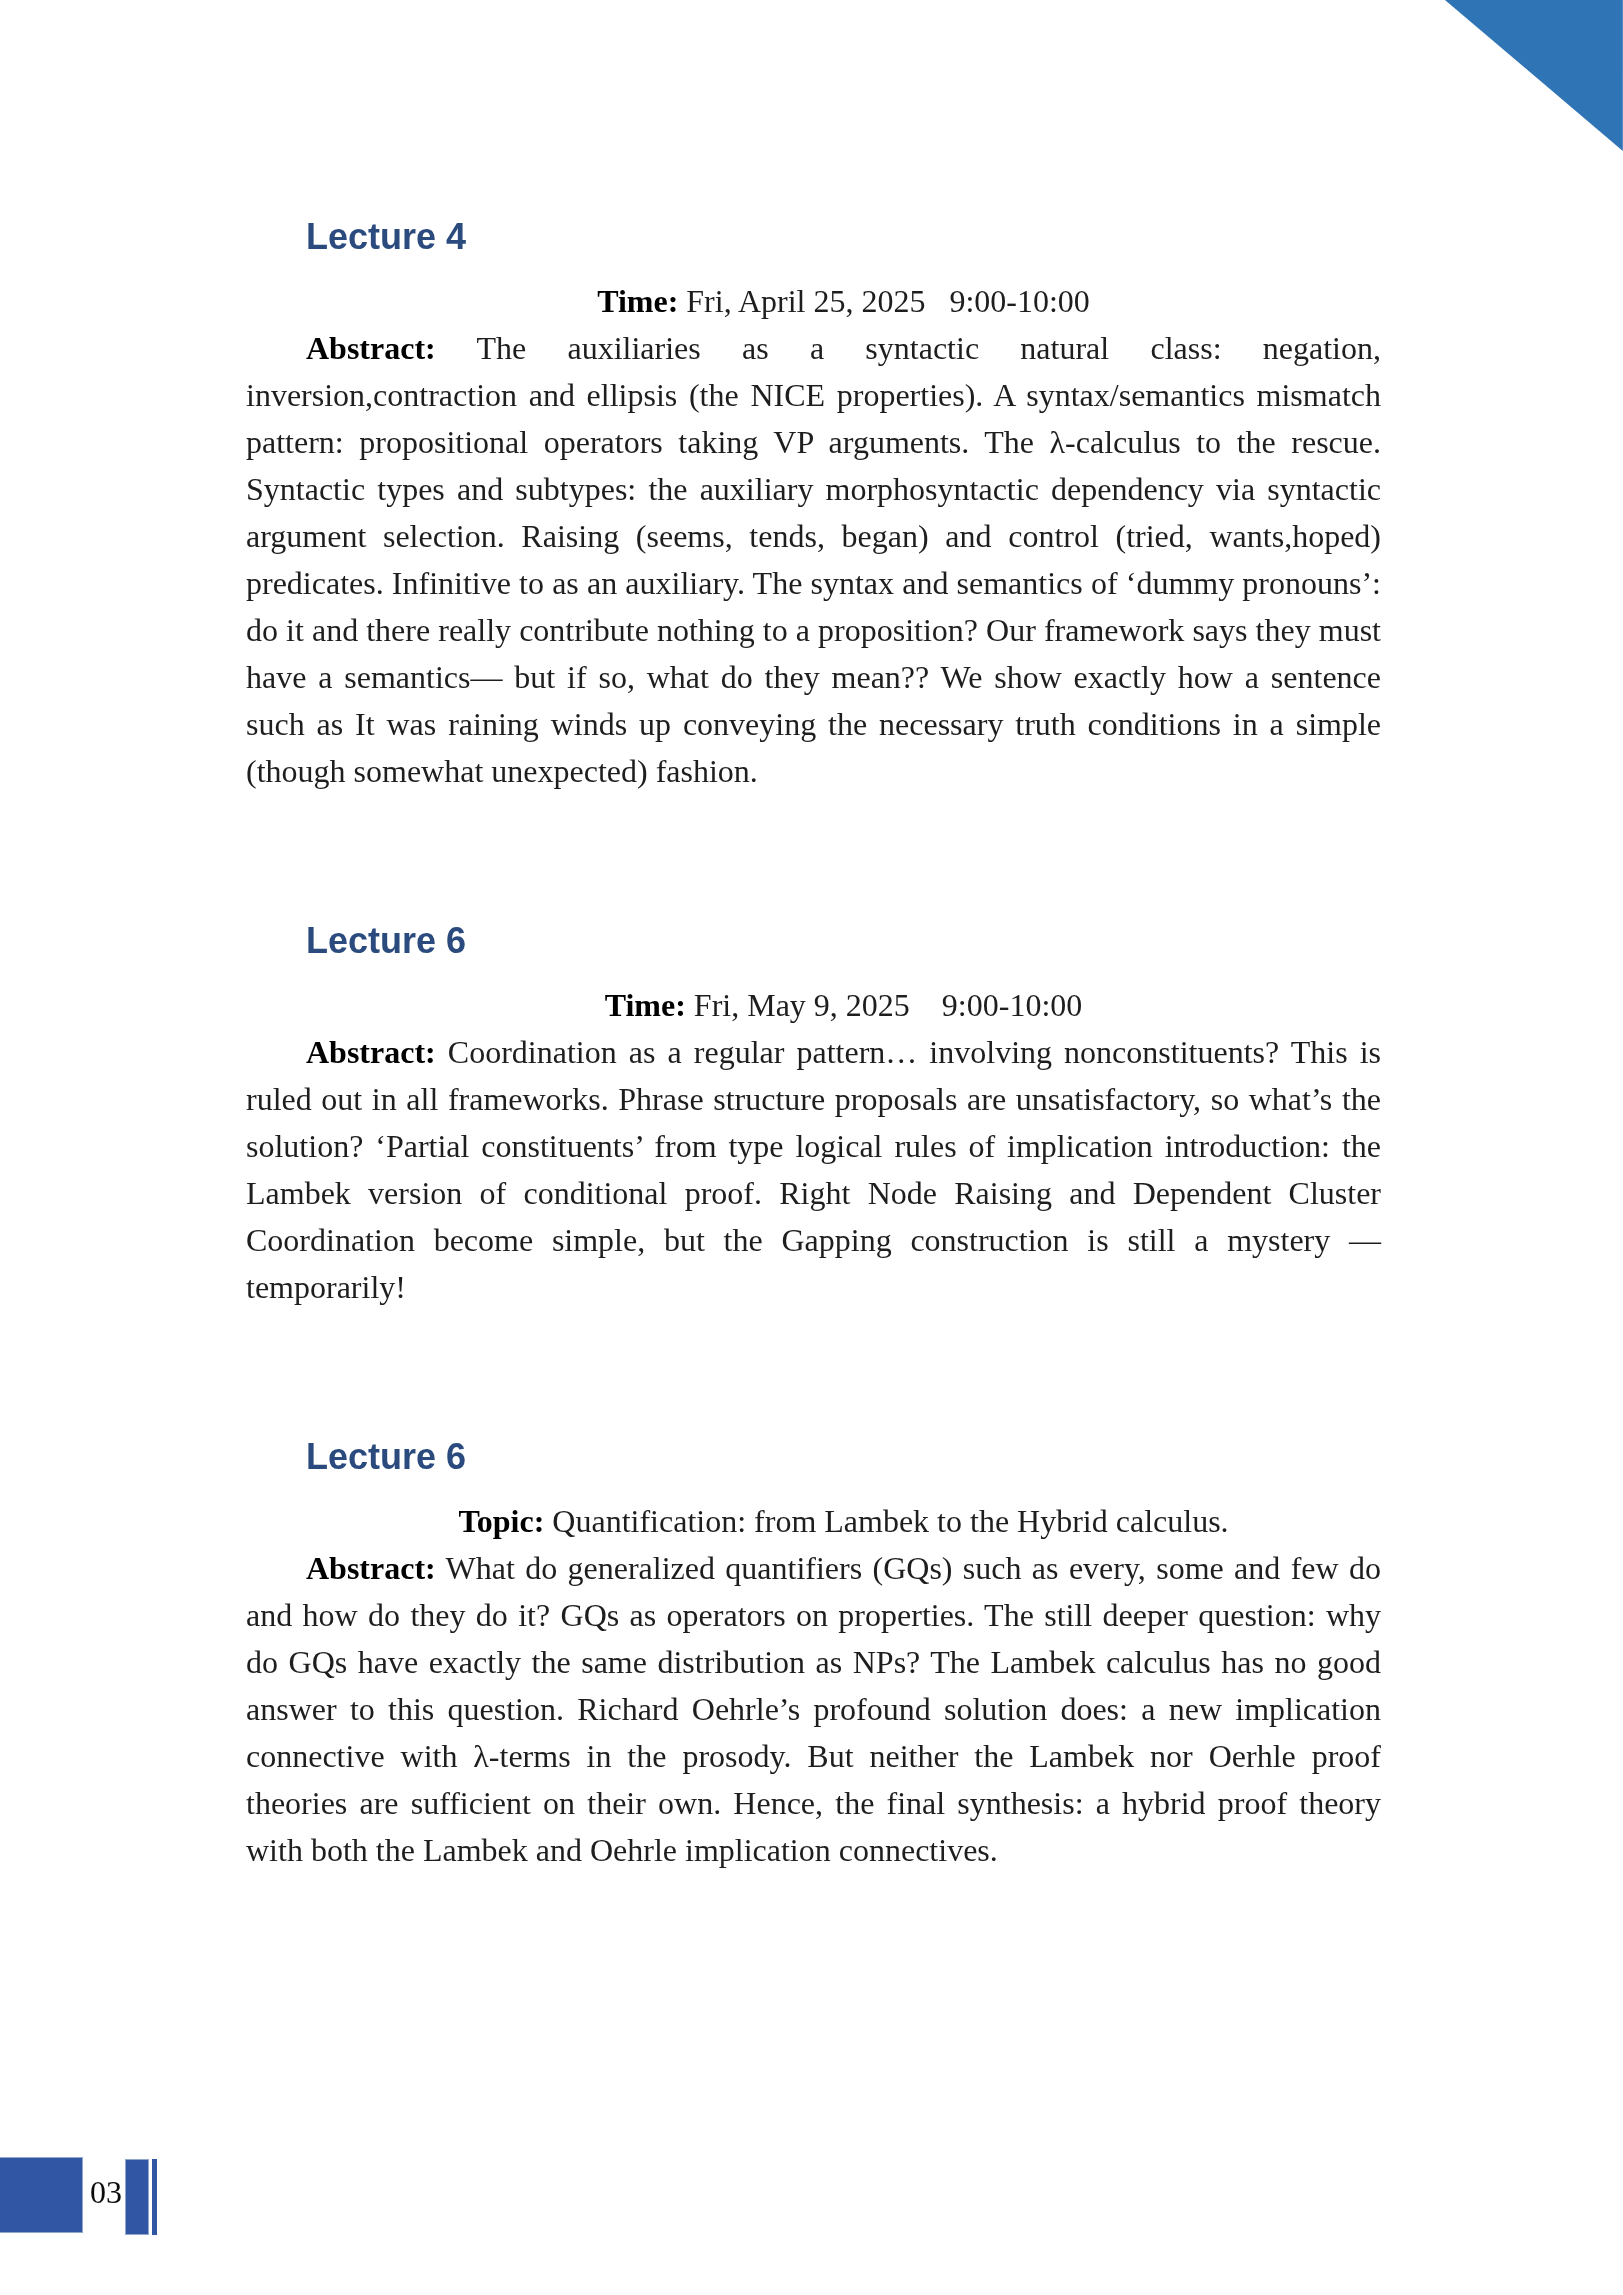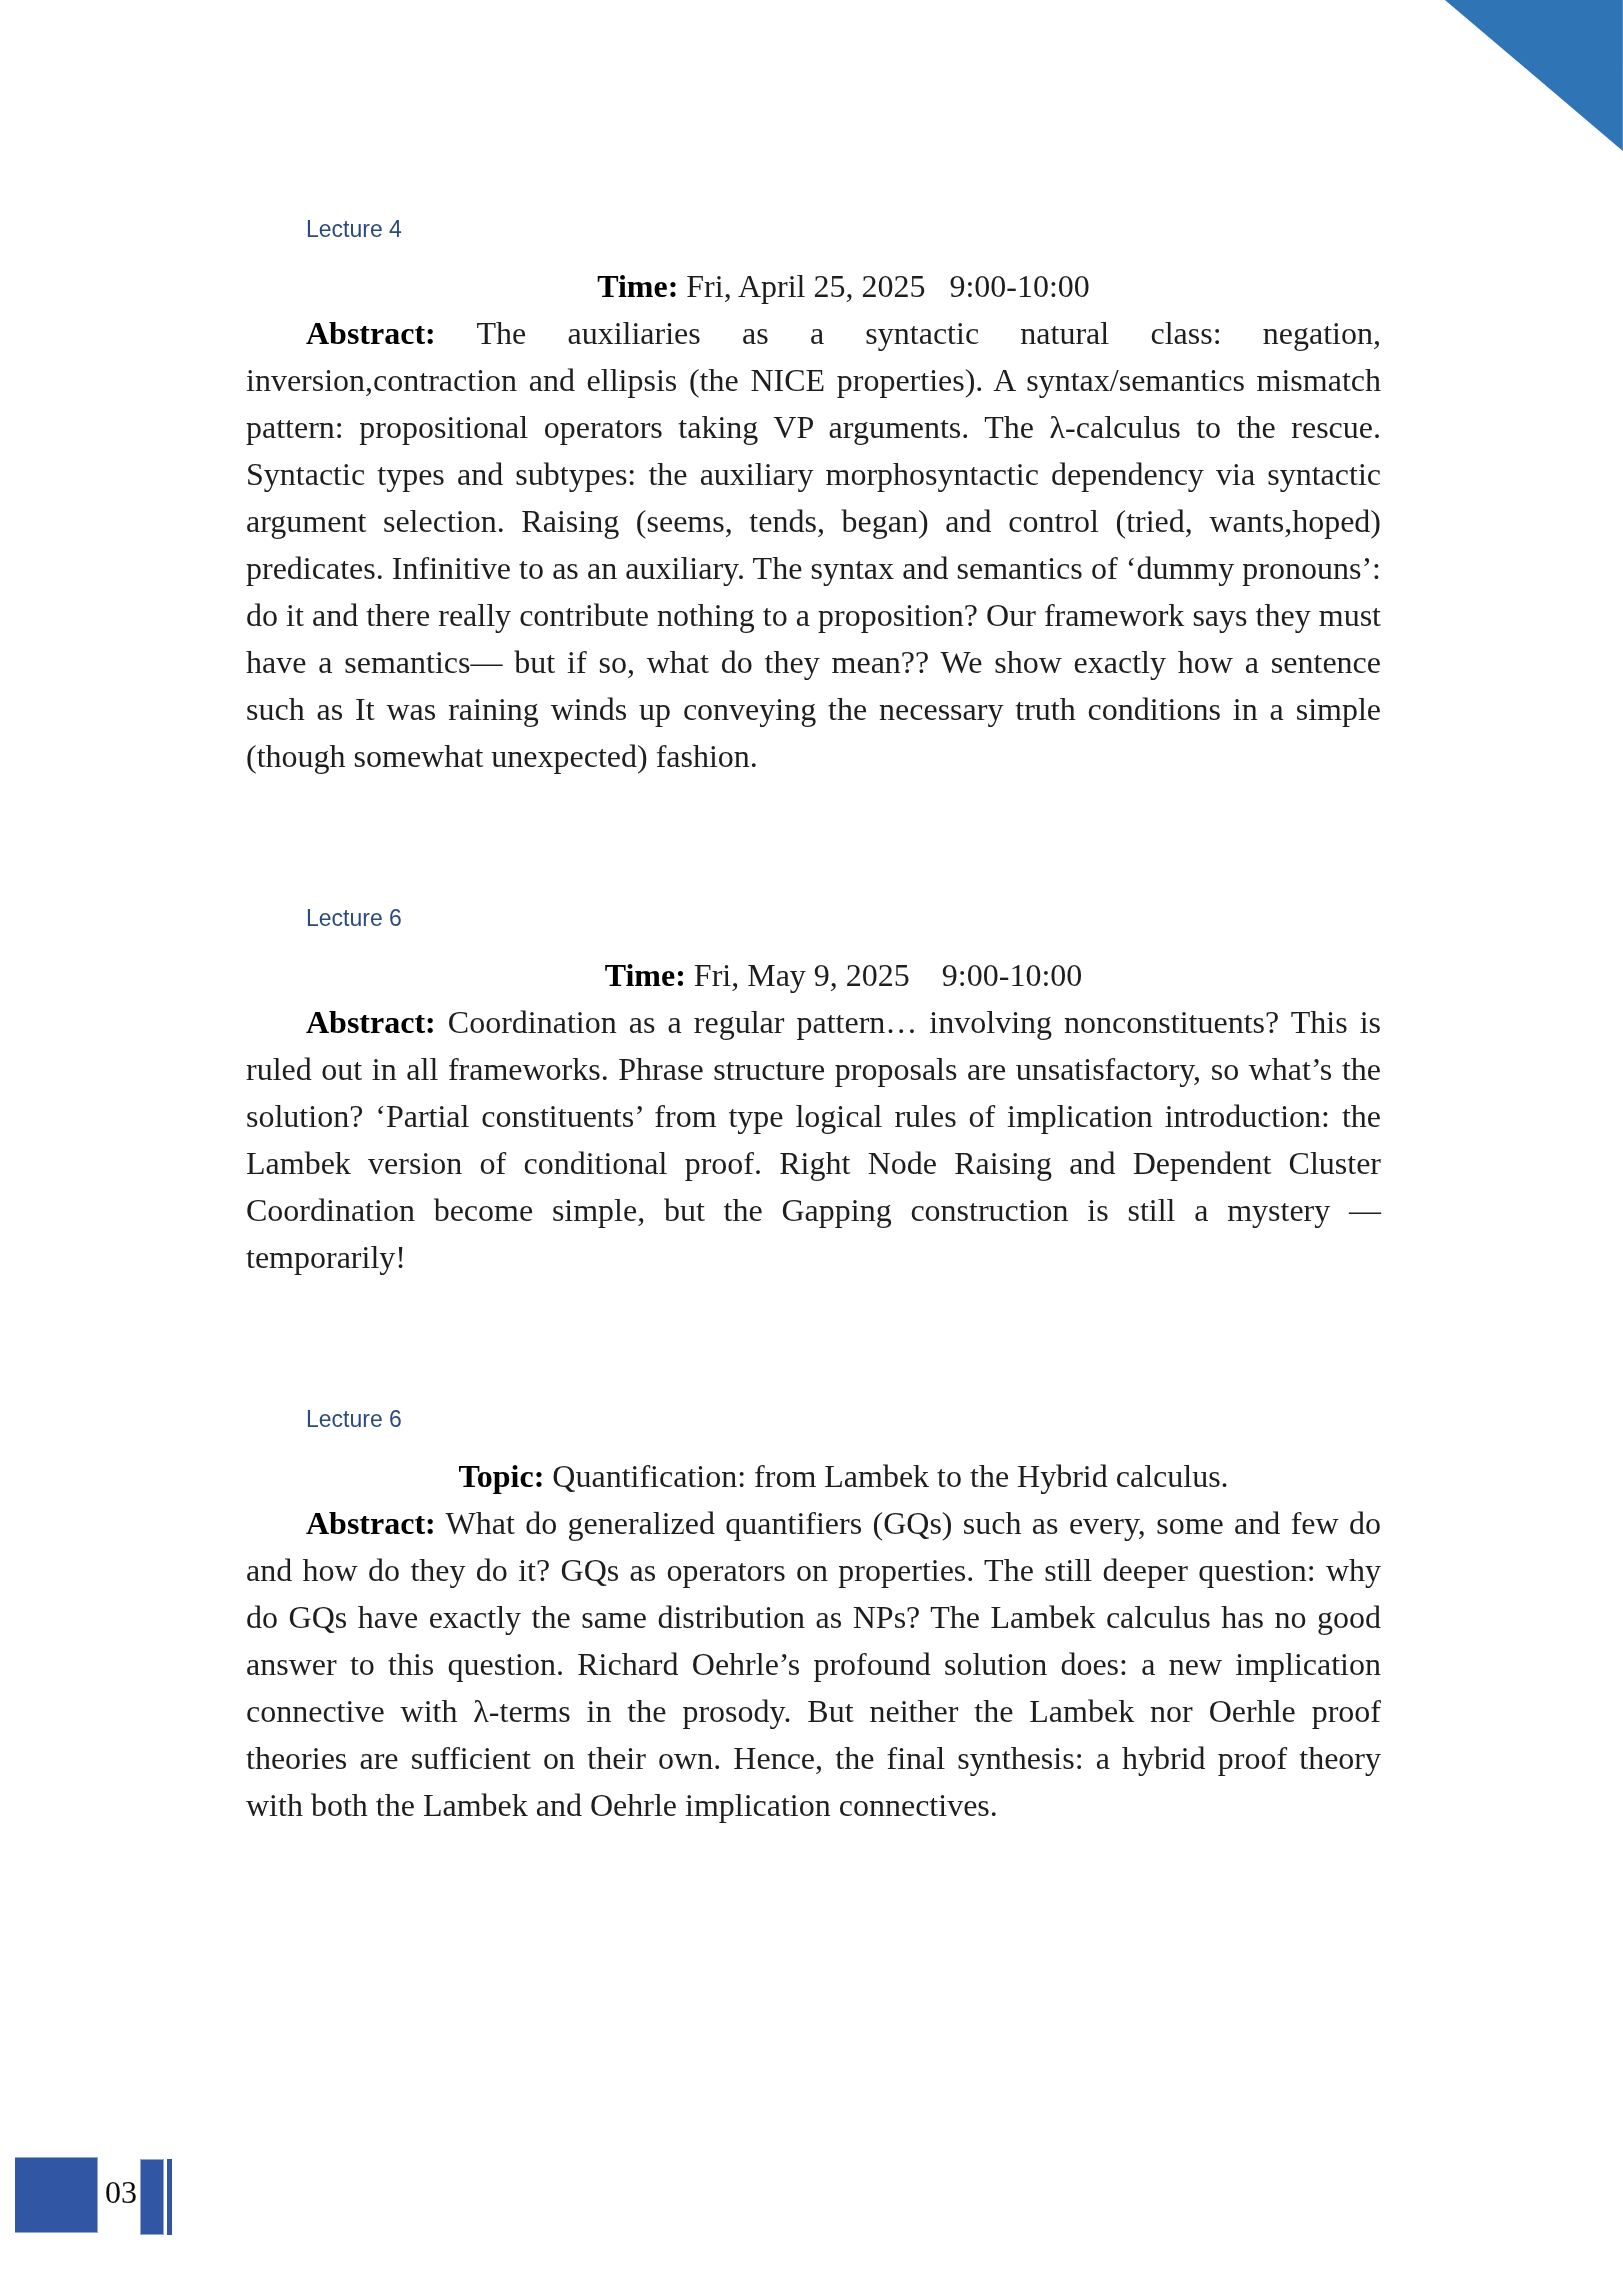--- a/index.html
+++ b/index.html
@@ -20,40 +20,40 @@
     display: block;
   }
   .content {
     position: absolute;
     left: 246px;
     top: 0;
     width: 1135px;
   }
   .lecture-title {
     font-family: "Liberation Sans", sans-serif;
-    font-weight: 400;
-    font-size: 23px;
+    font-weight: 700;
+    font-size: 36px;
     line-height: 1.15;
     color: var(--heading-color, #2B4B7E);
     margin: 0 0 20.6px 60px;
   }
   .section-first .lecture-title { margin-top: 216px; }
   .section-next .lecture-title { margin-top: 125px; }
   .line, .para {
     font-size: 32px;
     line-height: 47px;
     color: #1e1e1e;
     margin: 0;
     text-indent: 60px;
     text-align: justify;
   }
   .line { text-align: center; }
   .label { font-weight: 700; color: #000000; }
   .value { white-space: pre-wrap; }
-  .footer-cluster { position: absolute; left: 15px; top: 2157px; width: 206px; height: 79px; }
+  .footer-cluster { position: absolute; left: 0; top: 2157px; width: 206px; height: 79px; }
   .pg-square {
     position: absolute; left: 0; top: 0; width: 83px; height: 76px;
     background: var(--footer-color, #3157A4);
     border-right: 1.6px solid #93a7cd; border-top: 1.6px solid #93a7cd; border-bottom: 1.6px solid #93a7cd;
     box-sizing: border-box;
   }
   .pg-number {
     position: absolute; left: 87px; top: 17.4px; width: 38px;
     font-size: 32px; color: #0c0c0c; text-align: center;
     font-family: "Liberation Serif", serif;

